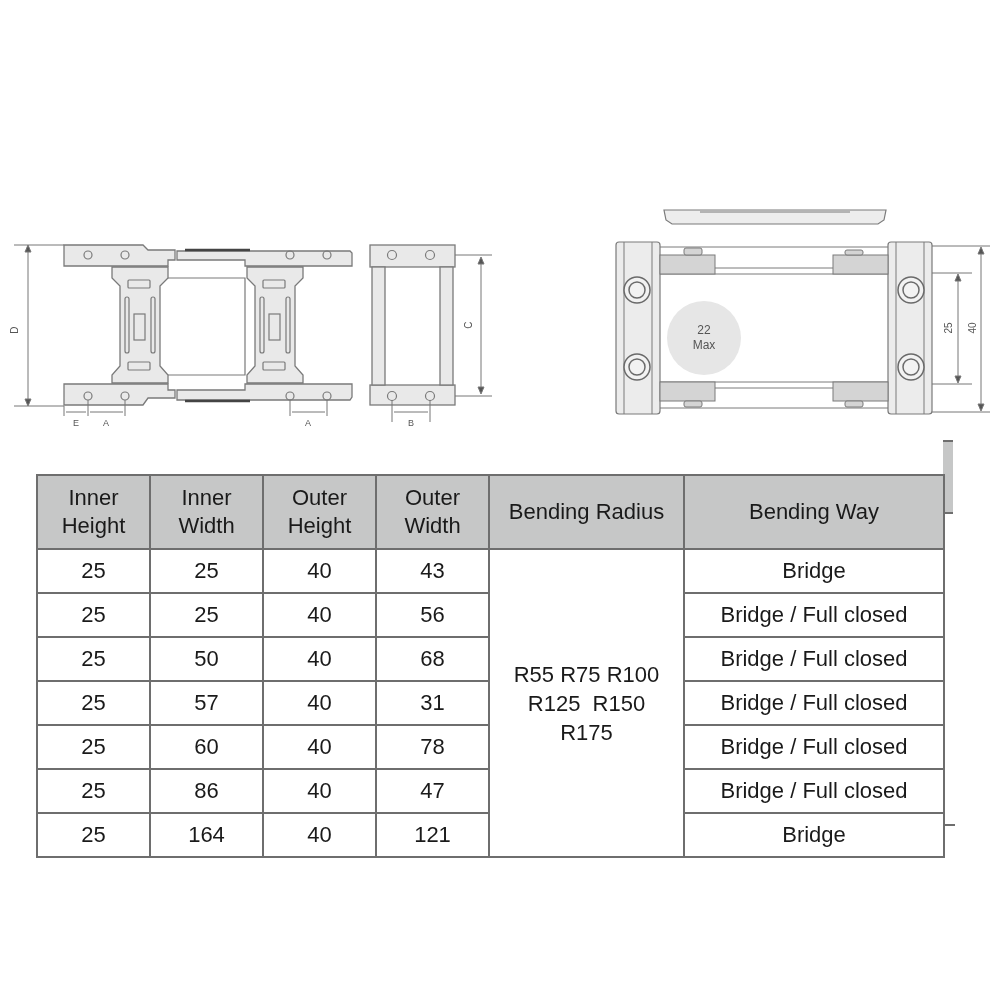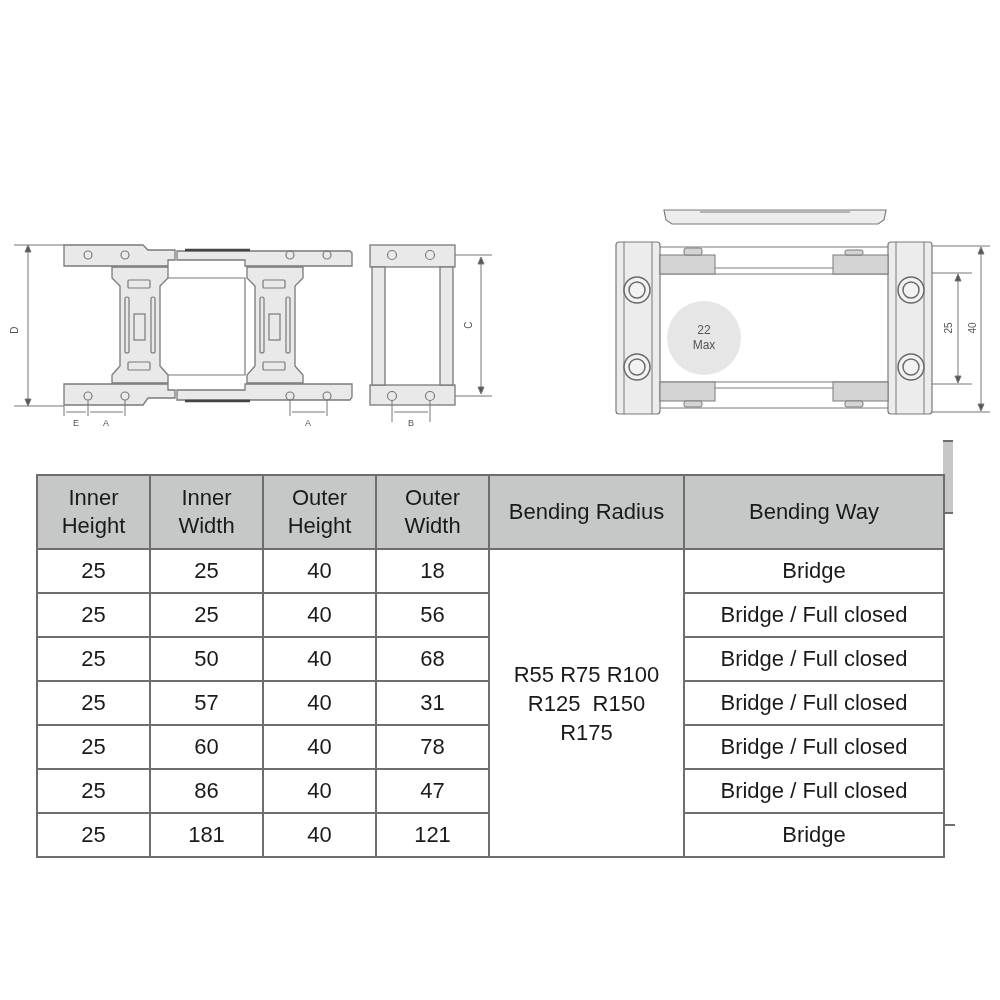--- a/index.html
+++ b/index.html
@@ -197,21 +197,21 @@
       <th><span>Outer</span><br><span>Width</span></th>
       <th><span>Bending Radius</span></th>
       <th><span>Bending Way</span></th>
     </tr>
   </thead>
   <tbody>
     <tr>
       <td>25</td>
       <td>25</td>
       <td>40</td>
-      <td>18</td>
+      <td>43</td>
       <td class="radius" rowspan="7">
         <span>R55 R75 R100</span><br>
         <span style="white-space:pre">R125  R150</span><br>
         <span>R175</span>
       </td>
       <td>Bridge</td>
     </tr>
     <tr>
       <td>25</td>
       <td>25</td>
@@ -242,19 +242,19 @@
     </tr>
     <tr>
       <td>25</td>
       <td>86</td>
       <td>40</td>
       <td>47</td>
       <td>Bridge / Full closed</td>
     </tr>
     <tr>
       <td>25</td>
-      <td>181</td>
+      <td>164</td>
       <td>40</td>
       <td>121</td>
       <td>Bridge</td>
     </tr>
   </tbody>
 </table>
 
 </body></html>

